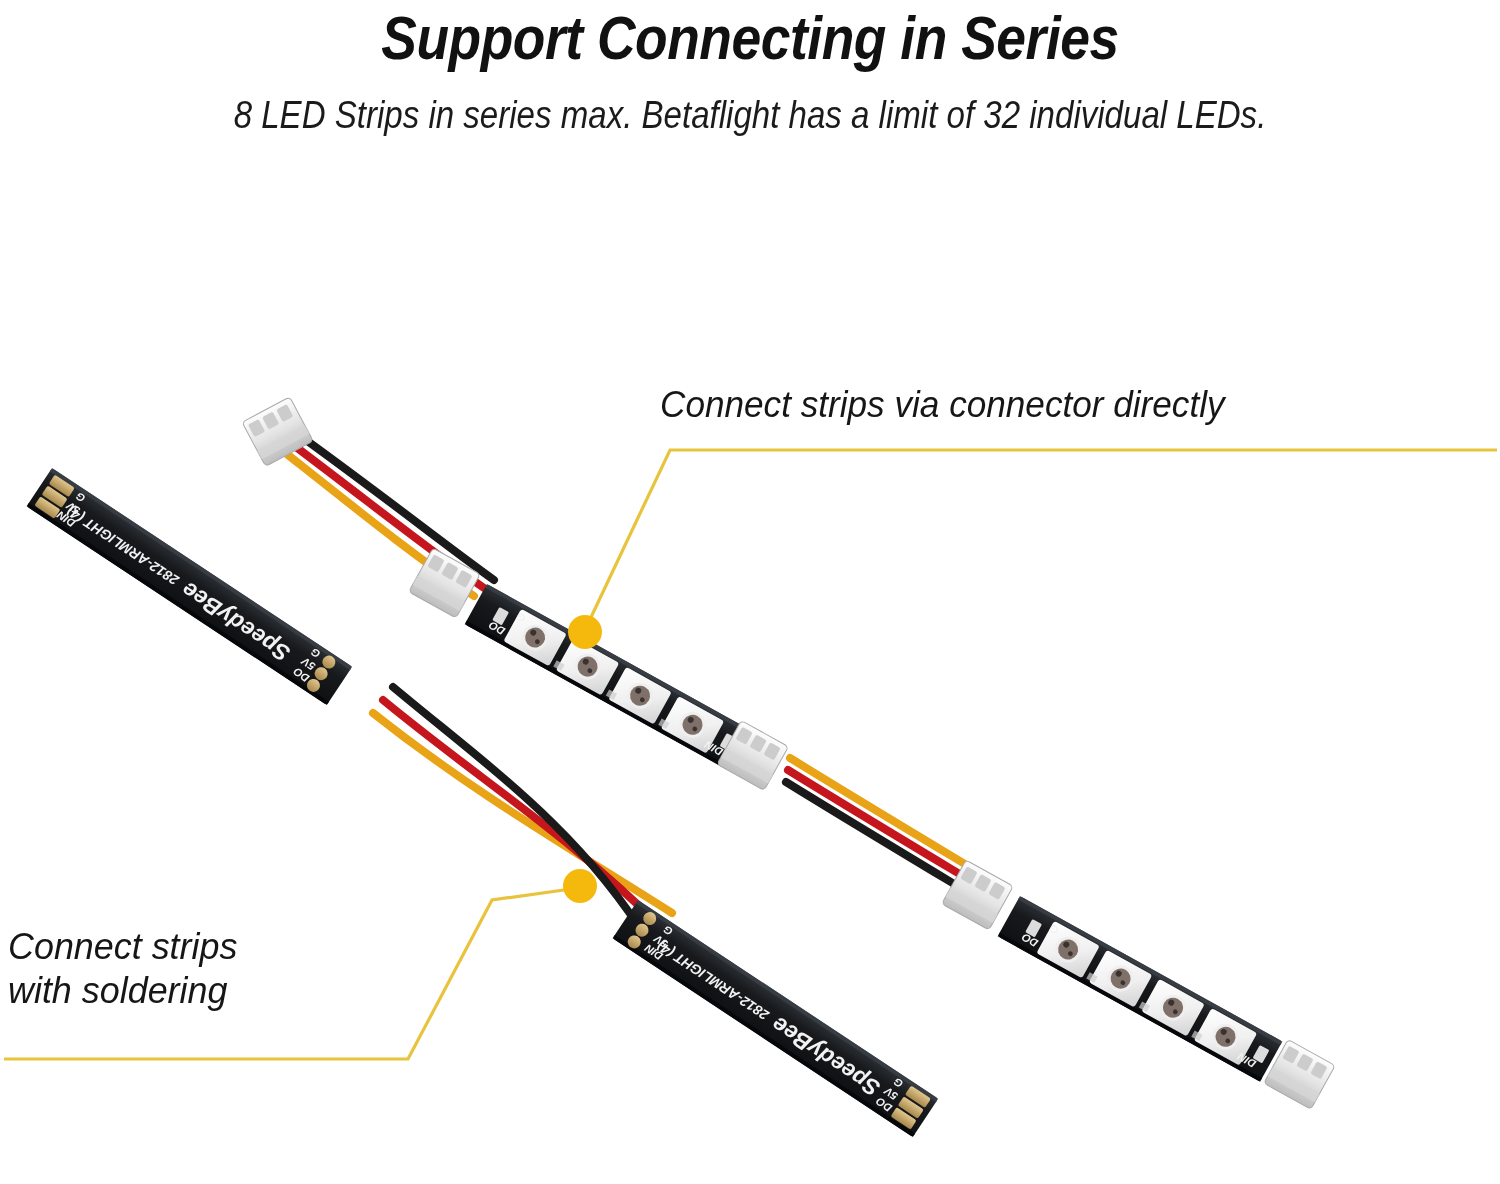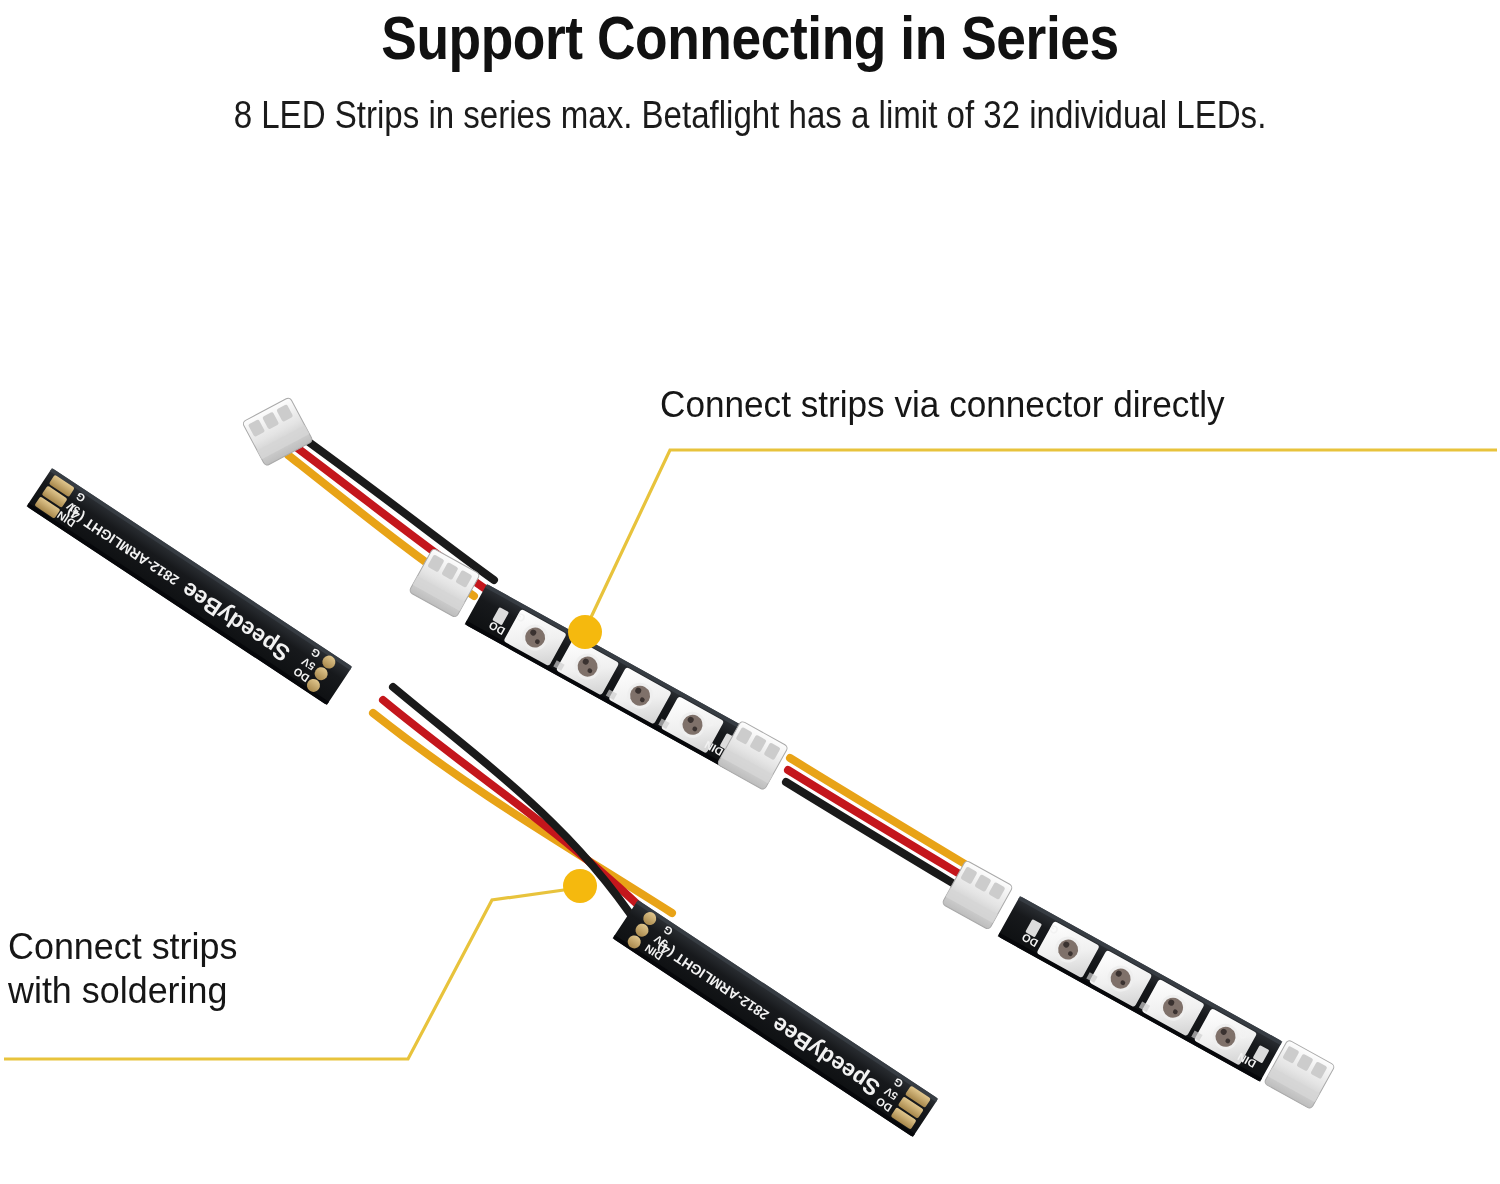--- a/index.html
+++ b/index.html
@@ -1,21 +1,21 @@
 <!DOCTYPE html>
 <html><head>
 <meta charset="utf-8">
 <style>
   html,body{margin:0;padding:0;background:#ffffff;}
   body{
     width:1500px;height:1184px;position:relative;overflow:hidden;
     font-family:"Liberation Sans", sans-serif;
     -webkit-font-smoothing:antialiased;
   }
-  #stage{position:absolute;inset:0;}
+  #stage{position:absolute;inset:0;font-style:italic;}
 
   
   .title{
     position:absolute;top:2px;left:0;width:1500px;text-align:center;
     font-size:62px;font-weight:bold;color:#111111;
     letter-spacing:-0.5px;white-space:nowrap;
     transform:scaleX(0.86);transform-origin:center top;
   }
   .subtitle{
     position:absolute;top:94px;left:0;width:1500px;text-align:center;

